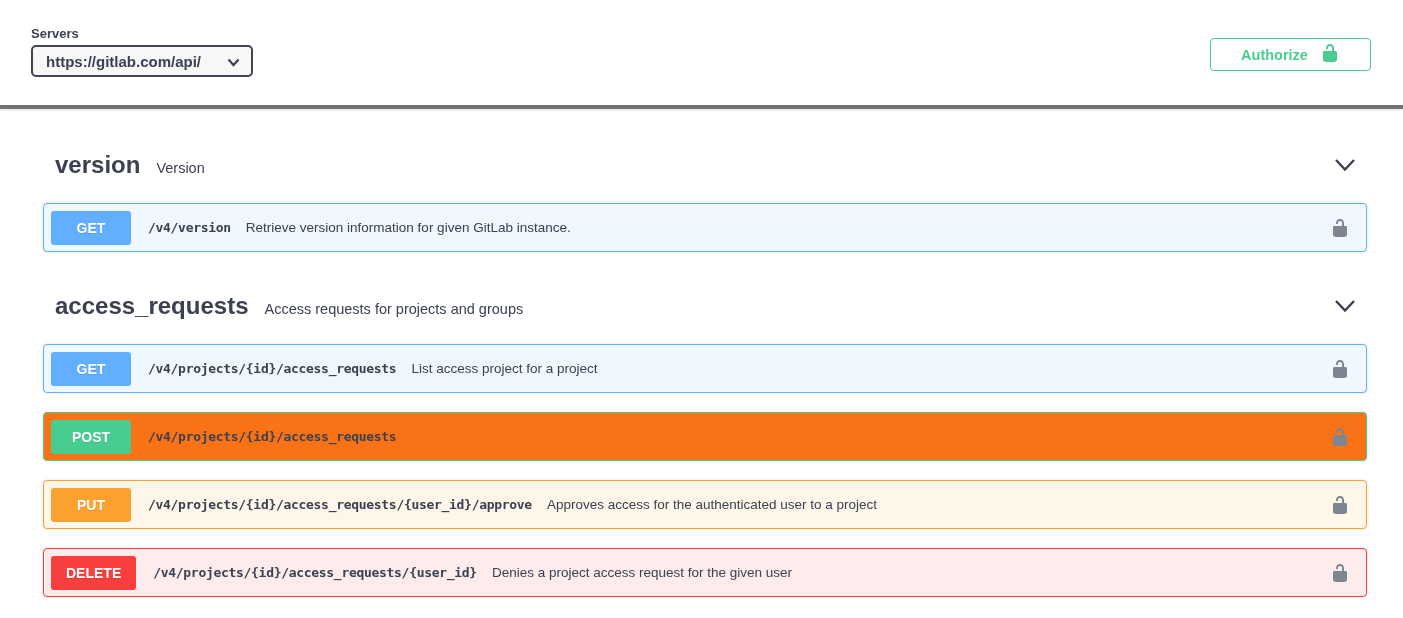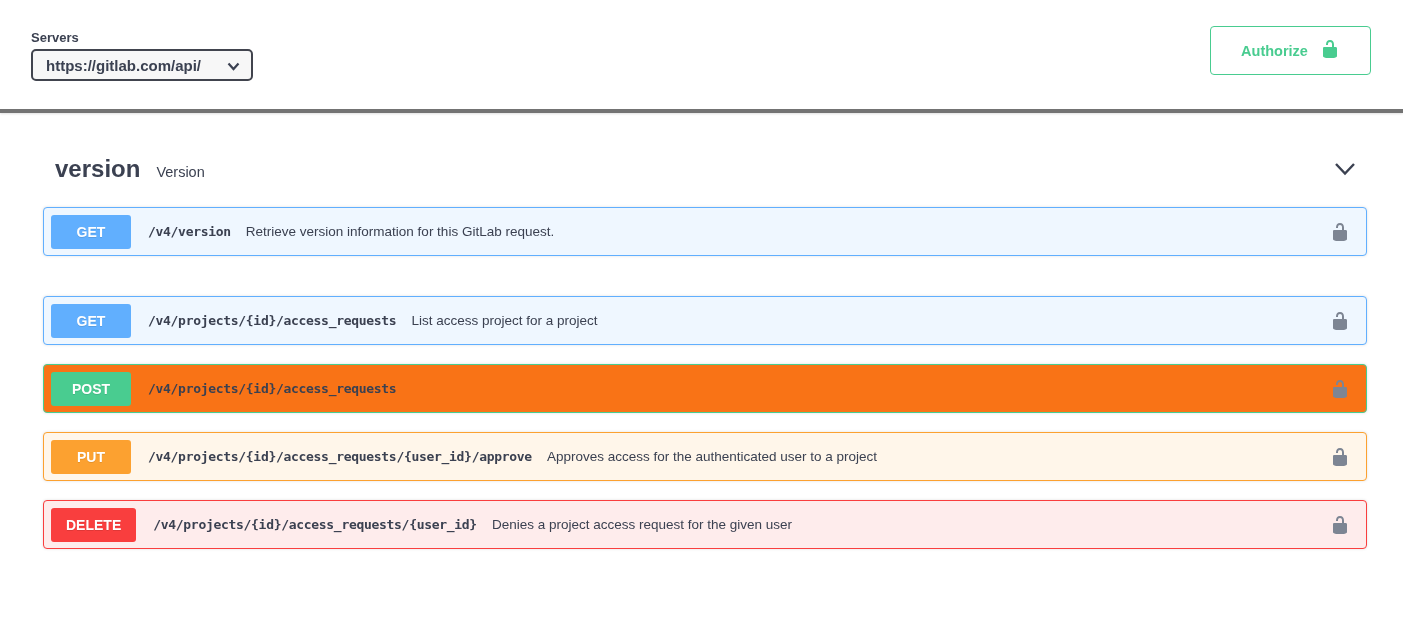--- a/index.html
+++ b/index.html
@@ -40,21 +40,21 @@
     font-weight: bold;
     color: #3b4151;
     cursor: pointer;
   }
   .authorize-btn {
     display: flex;
     align-items: center;
     justify-content: center;
     gap: 12px;
     width: 161px;
-    height: 49px;
+    height: 33px;
     background: #ffffff;
     border: 1.5px solid var(--color-authorize, #49cc90);
     border-radius: 4px;
     color: var(--color-authorize, #49cc90);
     font-size: 14.5px;
     font-weight: bold;
     cursor: pointer;
     margin-bottom: 6px;
   }
 
@@ -185,32 +185,45 @@
           <svg width="24" height="18" viewBox="0 0 24 18">
               <path d="M3 4 L12 13.5 L21 4" fill="none" stroke="#3b4151" stroke-width="2.4"></path>
             </svg>
         </span>
       </button>
     </div>
 
     <div class="opblock get">
       <button class="method-badge">GET</button>
       <span class="op-path">/v4/version</span>
-      <span class="op-desc">Retrieve version information for this GitLab request.</span>
+      <span class="op-desc">Retrieve version information for given GitLab instance.</span>
       <button class="lock-btn">
         <span>
           <svg width="20" height="20" viewBox="0 0 20 20">
               <path d="M15.8 8H14V5.6C14 2.703 12.665 1 10 1 7.334 1 6 2.703 6 5.6V6h2v-.801C8 3.754 8.797 3 10 3c1.203 0 2 .754 2 2.199V8H4c-.553 0-1 .646-1 1.199V17c0 .549.428 1.139.951 1.307l1.197.387C5.672 18.861 6.55 19 7.1 19h5.8c.549 0 1.428-.139 1.951-.307l1.196-.387c.524-.167.953-.757.953-1.306V9.199C17 8.646 16.352 8 15.8 8z"></path>
             </svg>
         </span>
       </button>
     </div>
   </section>
 
   <section class="tag-section">
+    <div class="tag-header">
+      <h3>
+        <span>access_requests</span>
+        <small>Access requests for projects and groups</small>
+      </h3>
+      <button class="expand-btn">
+        <span>
+          <svg width="24" height="18" viewBox="0 0 24 18">
+              <path d="M3 4 L12 13.5 L21 4" fill="none" stroke="#3b4151" stroke-width="2.4"></path>
+            </svg>
+        </span>
+      </button>
+    </div>
 
     <div class="opblock get">
       <button class="method-badge">GET</button>
       <span class="op-path">/v4/projects/{id}/access_requests</span>
       <span class="op-desc">List access project for a project</span>
       <button class="lock-btn">
         <span>
           <svg width="20" height="20" viewBox="0 0 20 20">
               <path d="M15.8 8H14V5.6C14 2.703 12.665 1 10 1 7.334 1 6 2.703 6 5.6V6h2v-.801C8 3.754 8.797 3 10 3c1.203 0 2 .754 2 2.199V8H4c-.553 0-1 .646-1 1.199V17c0 .549.428 1.139.951 1.307l1.197.387C5.672 18.861 6.55 19 7.1 19h5.8c.549 0 1.428-.139 1.951-.307l1.196-.387c.524-.167.953-.757.953-1.306V9.199C17 8.646 16.352 8 15.8 8z"></path>
             </svg>

